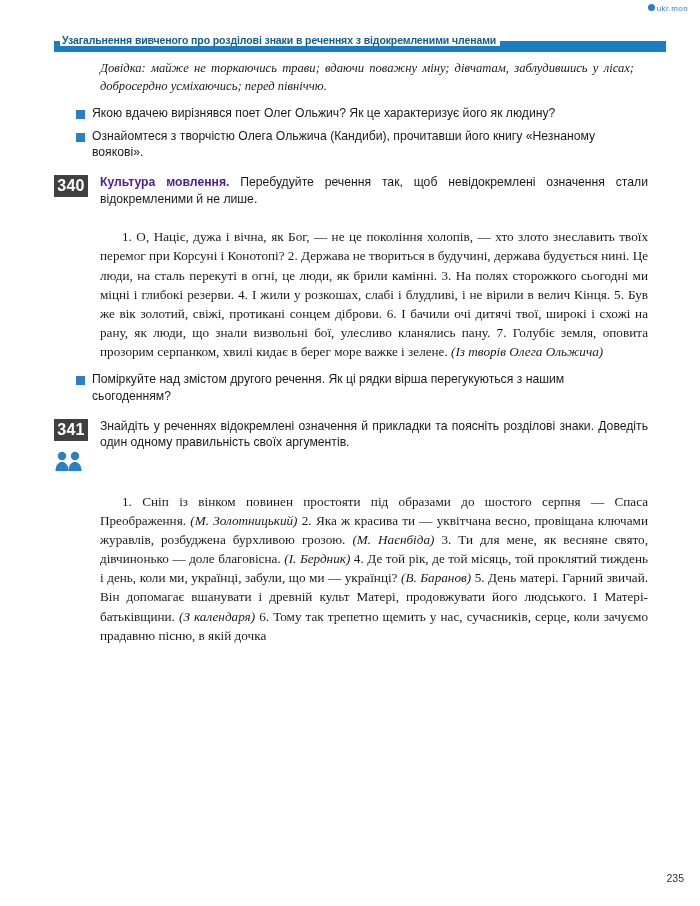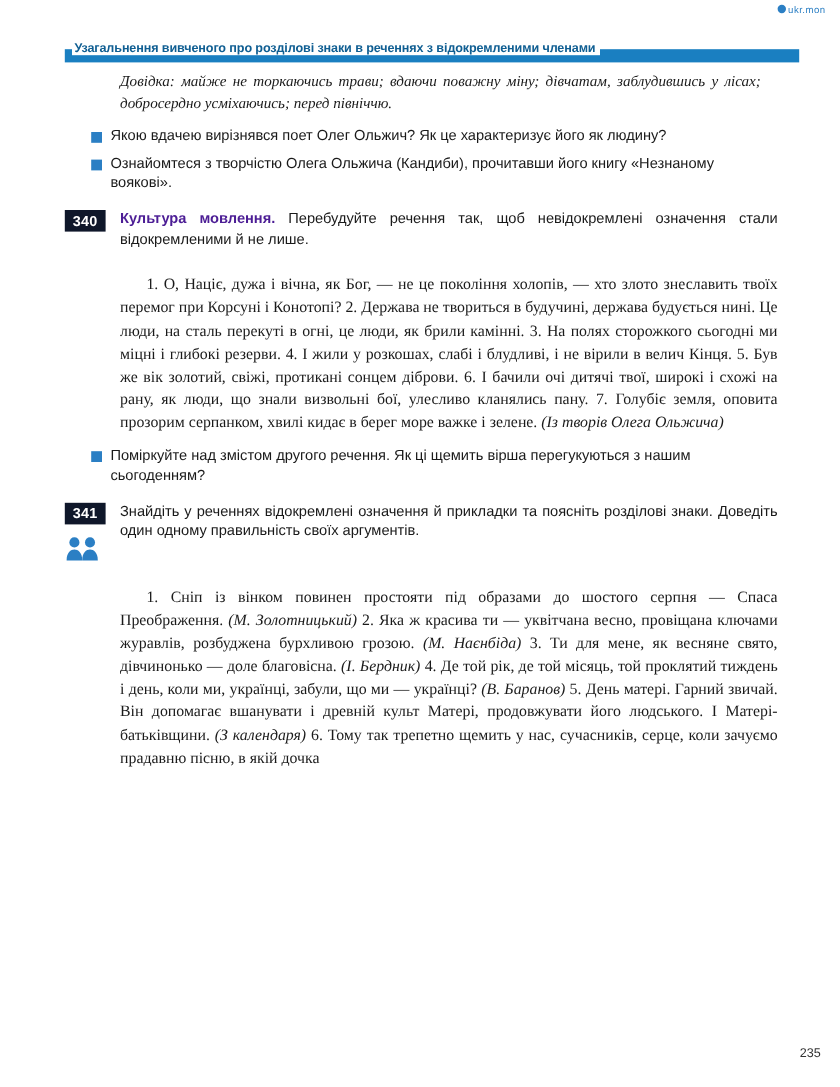--- a/index.html
+++ b/index.html
@@ -110,25 +110,25 @@
     margin-top: 14px;
     padding-right: 10px;
   }
   .ex-num-col {
     flex: 0 0 46px;
     padding-top: 1px;
   }
   .ex-num {
     display: block;
     width: 34px;
-    background: #0f172a;
+    background: #404040;
     color: #ffffff;
     font-family: "Liberation Sans", sans-serif;
     font-weight: bold;
-    font-size: 12px;
+    font-size: 16px;
     text-align: center;
     padding: 2px 0 2px 0;
     letter-spacing: 0.3px;
   }
   .ex-icon-people {
     margin-top: 9px;
     width: 30px;
     height: 22px;
     position: relative;
   }
@@ -202,21 +202,21 @@
     <div class="ex-body">
       <span class="ex-title">Культура мовлення.</span><span> Перебудуйте речення так, щоб невідокремлені означення стали відокремленими й не лише.</span>
     </div>
   </div>
 
   <p class="serif-body"><span class="indent"></span><span>1. О, Націє, дужа і вічна, як Бог, — не це покоління холопів, — хто злото знеславить твоїх перемог при Корсуні і Конотопі? 2. Держава не твориться в будучині, держава будується нині. Це люди, на сталь перекуті в огні, це люди, як брили камінні. 3. На полях сторожкого сьогодні ми міцні і глибокі резерви. 4. І жили у розкошах, слабі і блудливі, і не вірили в велич Кінця. 5. Був же вік золотий, свіжі, протикані сонцем діброви. 6. І бачили очі дитячі твої, широкі і схожі на рану, як люди, що знали визвольні бої, улесливо кланялись пану. 7. Голубіє земля, оповита прозорим серпанком, хвилі кидає в берег море важке і зелене.</span><span class="ital"> (Із творів Олега Ольжича)</span></p>
 
   <div class="after-list">
     <div class="bullet-item">
       <span class="bullet-sq"></span>
-      <span class="bullet-text">Поміркуйте над змістом другого речення. Як ці щемить вірша перегукуються з нашим сьогоденням?</span>
+      <span class="bullet-text">Поміркуйте над змістом другого речення. Як ці рядки вірша перегукуються з нашим сьогоденням?</span>
     </div>
   </div>
 
   <div class="ex">
     <div class="ex-num-col">
       <span class="ex-num">341</span>
       <div class="ex-icon-people">
         <svg width="30" height="22" viewBox="0 0 30 22" xmlns="http://www.w3.org/2000/svg">
           <circle cx="8" cy="6" r="4.2" fill="#2b7fc4"></circle>
           <circle cx="21" cy="6" r="4.2" fill="#2b7fc4"></circle>

